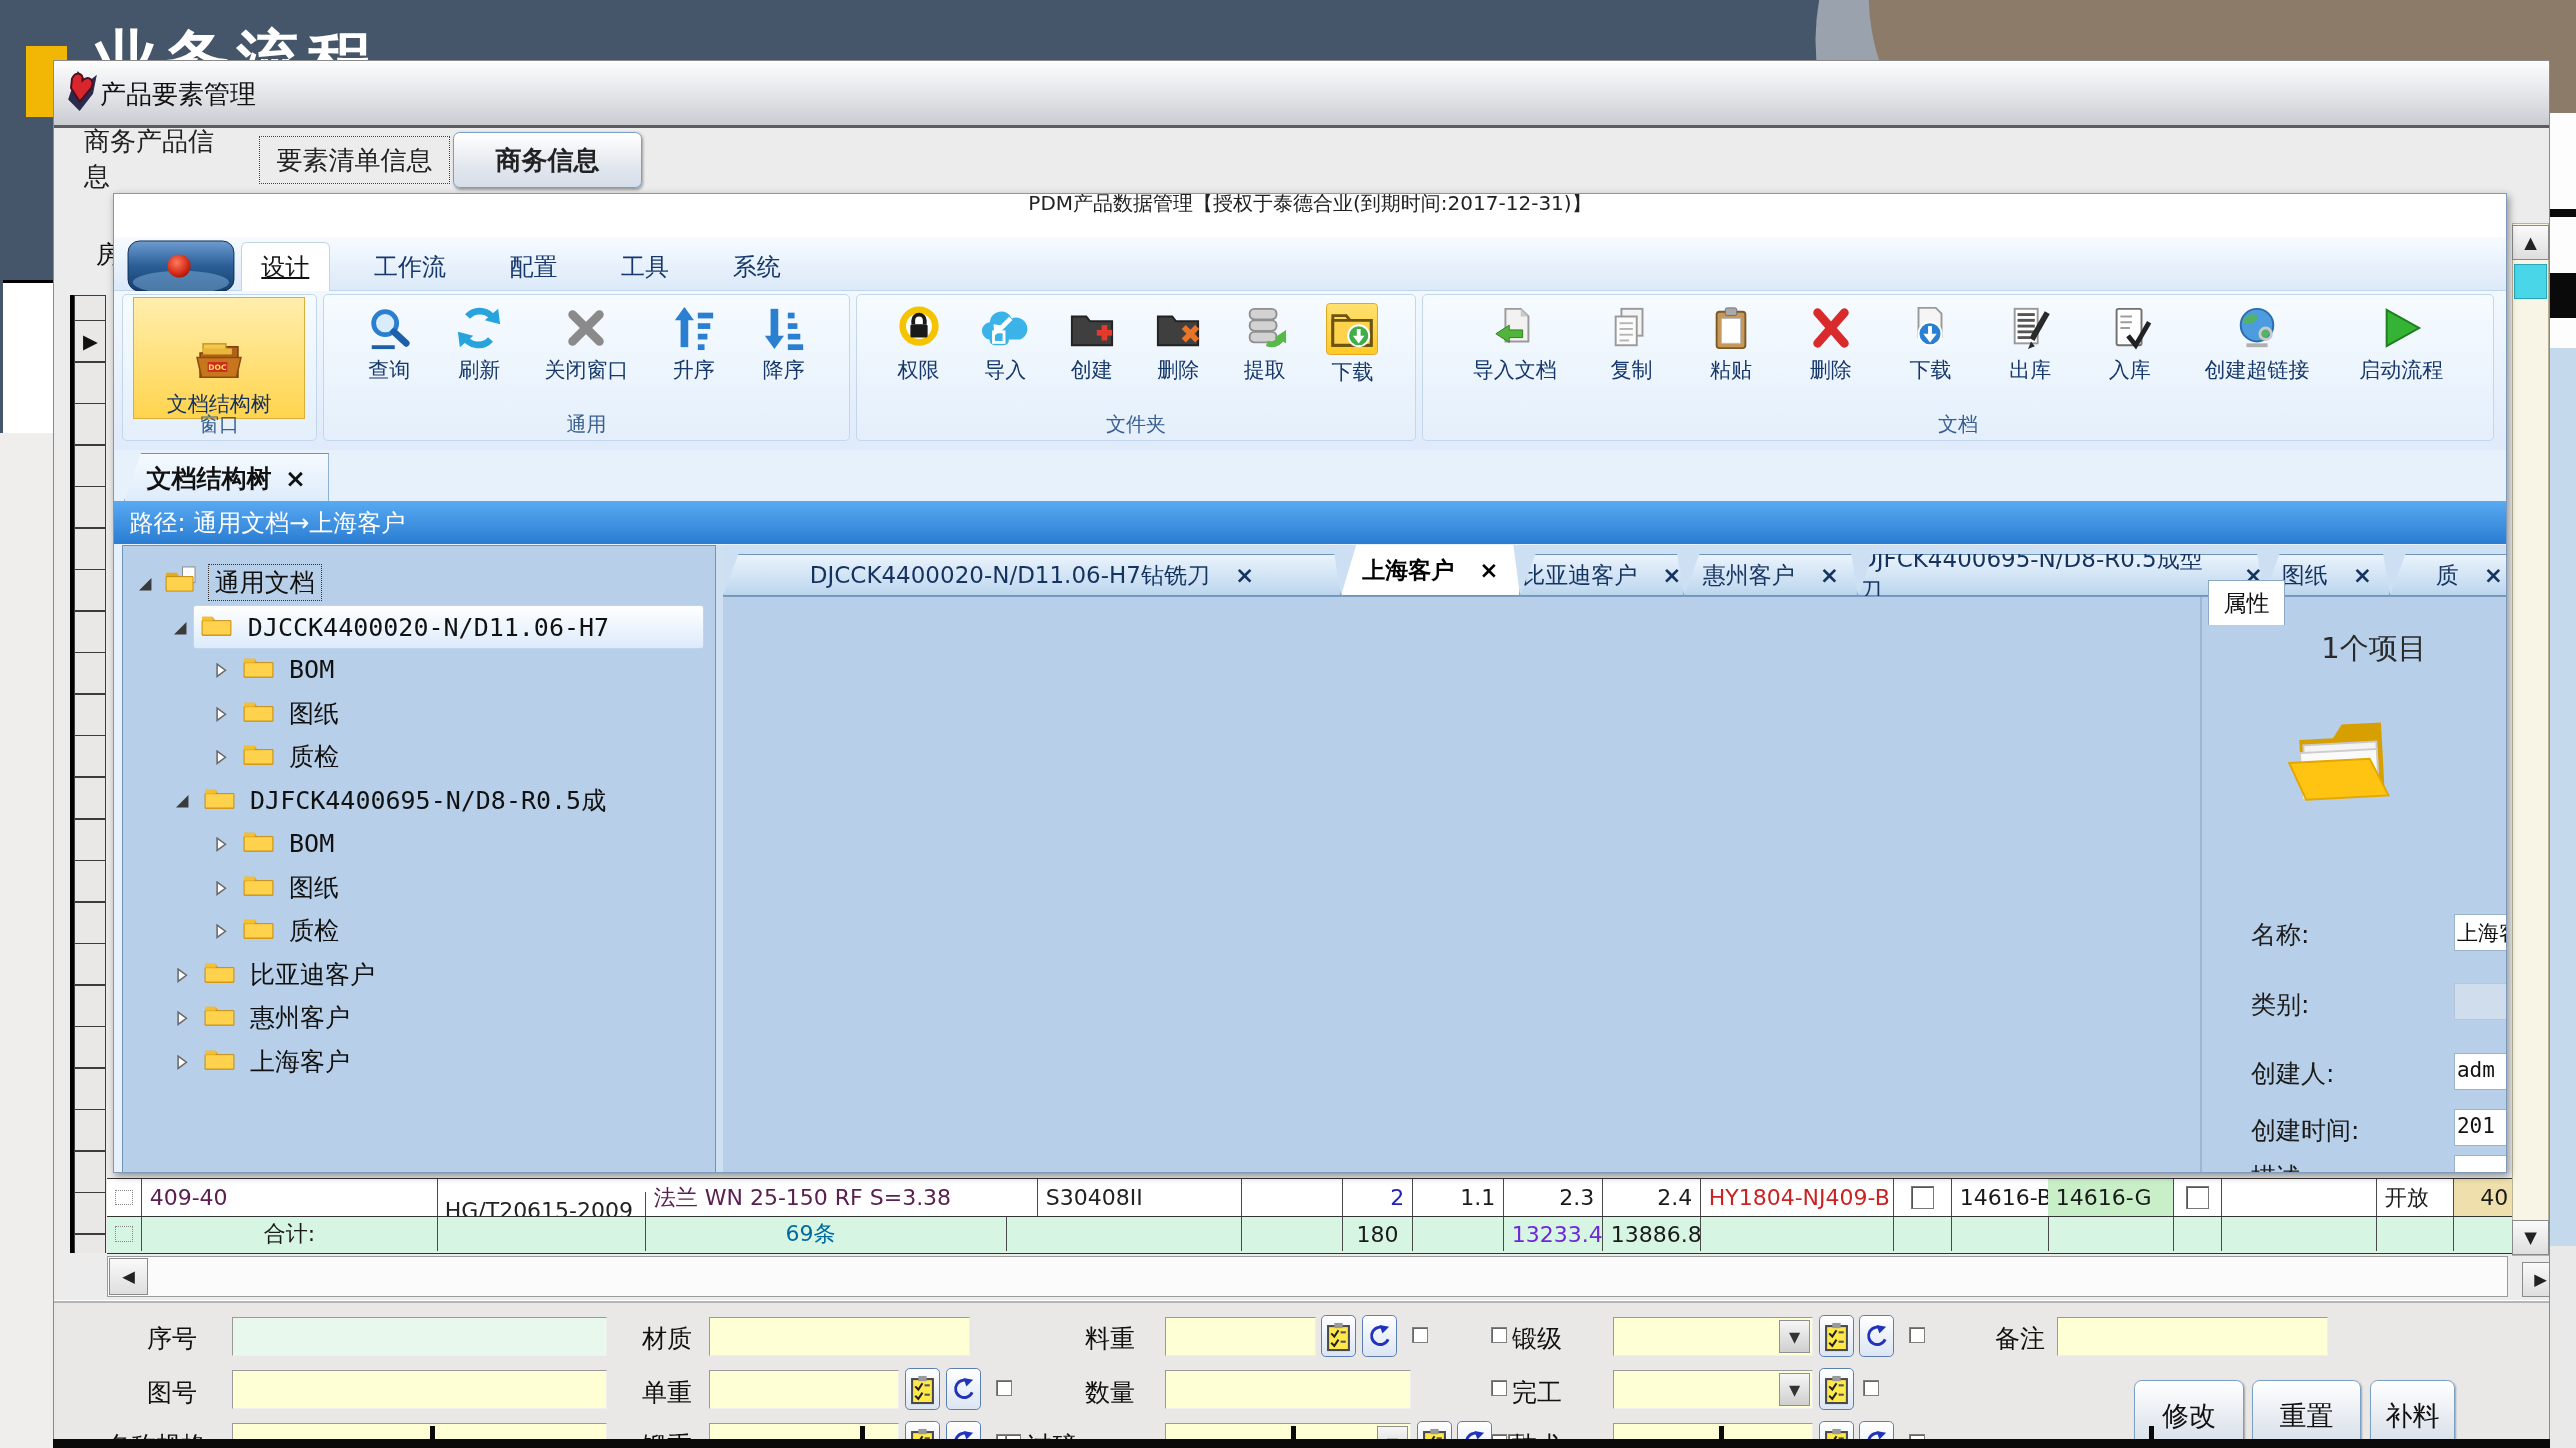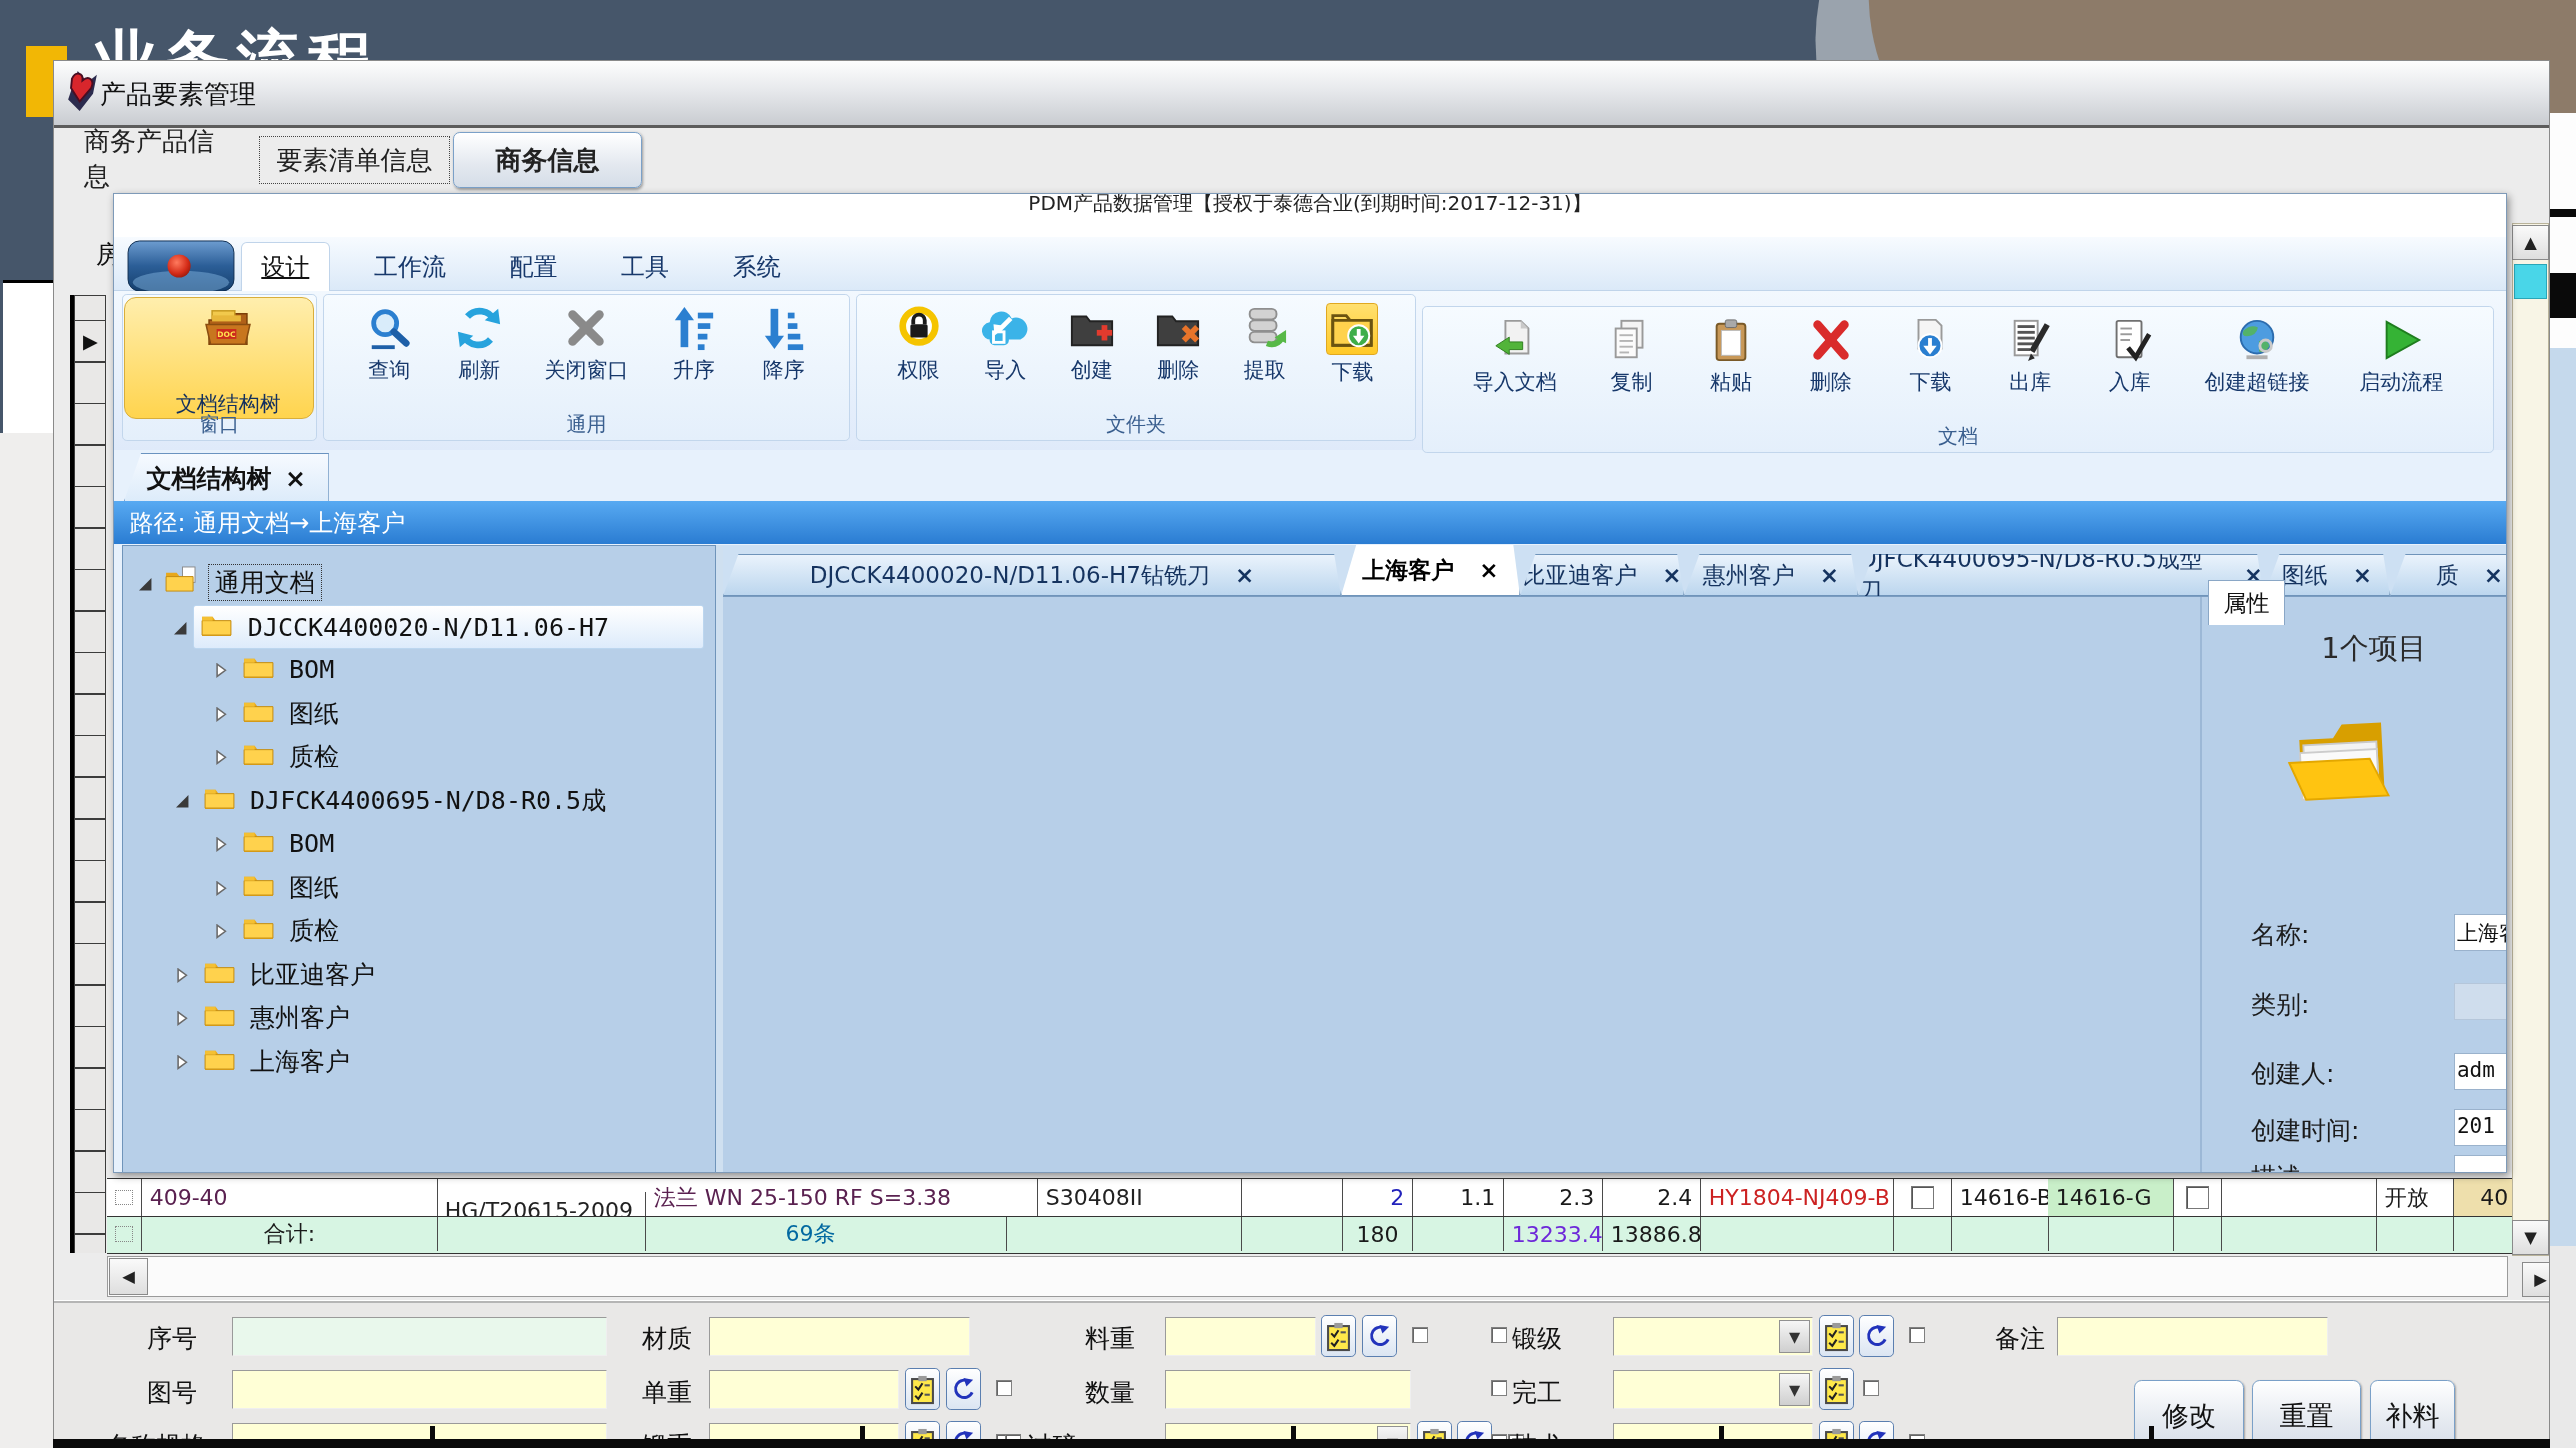--- a/index.html
+++ b/index.html
@@ -59,21 +59,21 @@
   .ribbon{position:absolute;left:0;top:97px;width:100%;height:159px;
           background:linear-gradient(#f2f8fe,#dfeafa);}
   .rgroup{position:absolute;top:3.9px;height:147px;border:1px solid #c2d6ec;border-radius:4.8px;
           background:linear-gradient(#f6fbff,#e4effb);box-sizing:border-box;}
   .rgroup-label{position:absolute;left:0;bottom:1.9px;width:100%;text-align:center;font-size:20px;color:#3a5f8f;}
   .rbtns{position:absolute;left:0;top:1.9px;width:100%;height:118px;display:flex;align-items:flex-start;justify-content:space-evenly;}
   .rbtn{display:flex;flex-direction:column;align-items:center;gap:2.9px;padding-top:5.8px;
         color:#17386b;font-size:21px;white-space:nowrap;}
   .rbtn .ico{width:50px;height:50px;display:flex;align-items:center;justify-content:center;}
   .rbtn.big{width:170px;height:114px;background:linear-gradient(#ffeead,#ffd44e);
-            border:1px solid #d9ae3a;border-radius:12px;justify-content:space-between;color:#13305e;padding-left:18px;}
+            border:1px solid #d9ae3a;border-radius:0;justify-content:flex-end;color:#13305e;}
   .ico-hl{background:linear-gradient(#ffe070,#ffc927);border:1px solid #e0a820;border-radius:3.9px;}
   .view-tab{position:absolute;left:9.7px;top:259px;width:203px;height:48px;
             background:linear-gradient(#f6faff,#dcebfa);border:1px solid #6a93c0;border-bottom:none;
             clip-path:polygon(17.4px 0,100% 0,100% 100%,0 100%);
             display:flex;align-items:center;justify-content:center;gap:13.5px;
             font-size:25px;font-weight:bold;color:#111;}
   .pathbar{position:absolute;left:0;top:307px;width:100%;height:43px;
            background:linear-gradient(#58aaf2,#2a7cd2);display:flex;align-items:center;
            font-size:24px;color:#fff;padding-left:15.5px;box-sizing:border-box;}
   .tree-panel{position:absolute;left:7.7px;top:351px;width:594px;height:628px;background:#b7cfe8;
@@ -577,21 +577,21 @@
    <circle cx="31" cy="31" r="11" fill="#3fae49" stroke="#fff" stroke-width="2"></circle>
    <line x1="31" y1="24" x2="31" y2="34" stroke="#fff" stroke-width="4"></line>
    <polygon points="31,39 25,31 37,31" fill="#fff"></polygon>
                 </svg>
               </div>
               <span>下载</span>
             </div>
           </div>
           <div class="rgroup-label">文件夹</div>
         </div>
-        <div class="rgroup" style="left: 1308px; top: 100px; width: 1072px; margin-top: 12px;">
+        <div class="rgroup" style="left: 1308px; top: 100px; width: 1072px;">
           <div class="rbtns">
             <div class="rbtn">
               <div class="ico">
                 <svg width="46" height="46" viewBox="0 0 48 48">
                   <path d="M14,4 h16 l8,8 v26 h-24 z" fill="#f2f2f2" stroke="#9a9a9a" stroke-width="2"></path>
    <polygon points="30,4 30,12 38,12" fill="#c9c9c9"></polygon>
    <polygon points="4,30 18,21 18,26 32,26 32,34 18,34 18,39" fill="#52b43a" stroke="#2f7d1e"></polygon>
                 </svg>
               </div>
               <span>导入文档</span>

